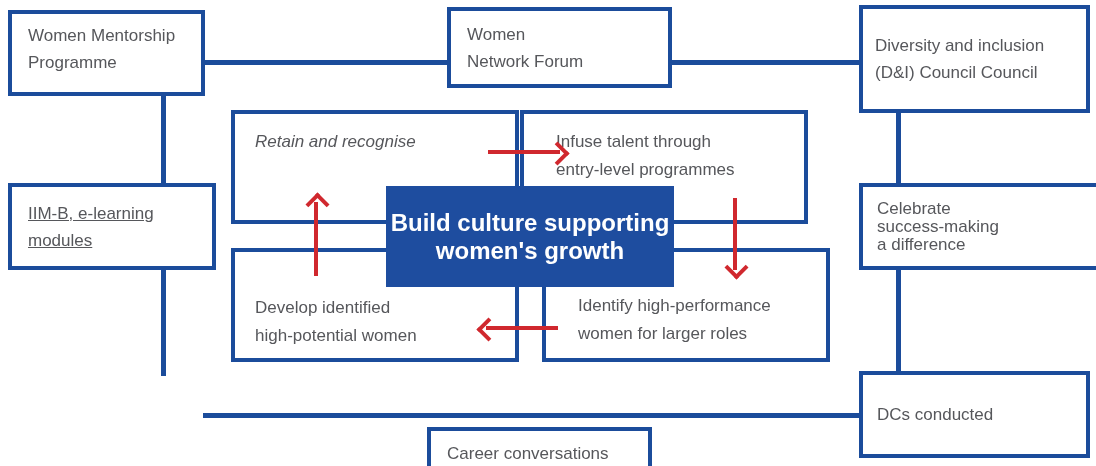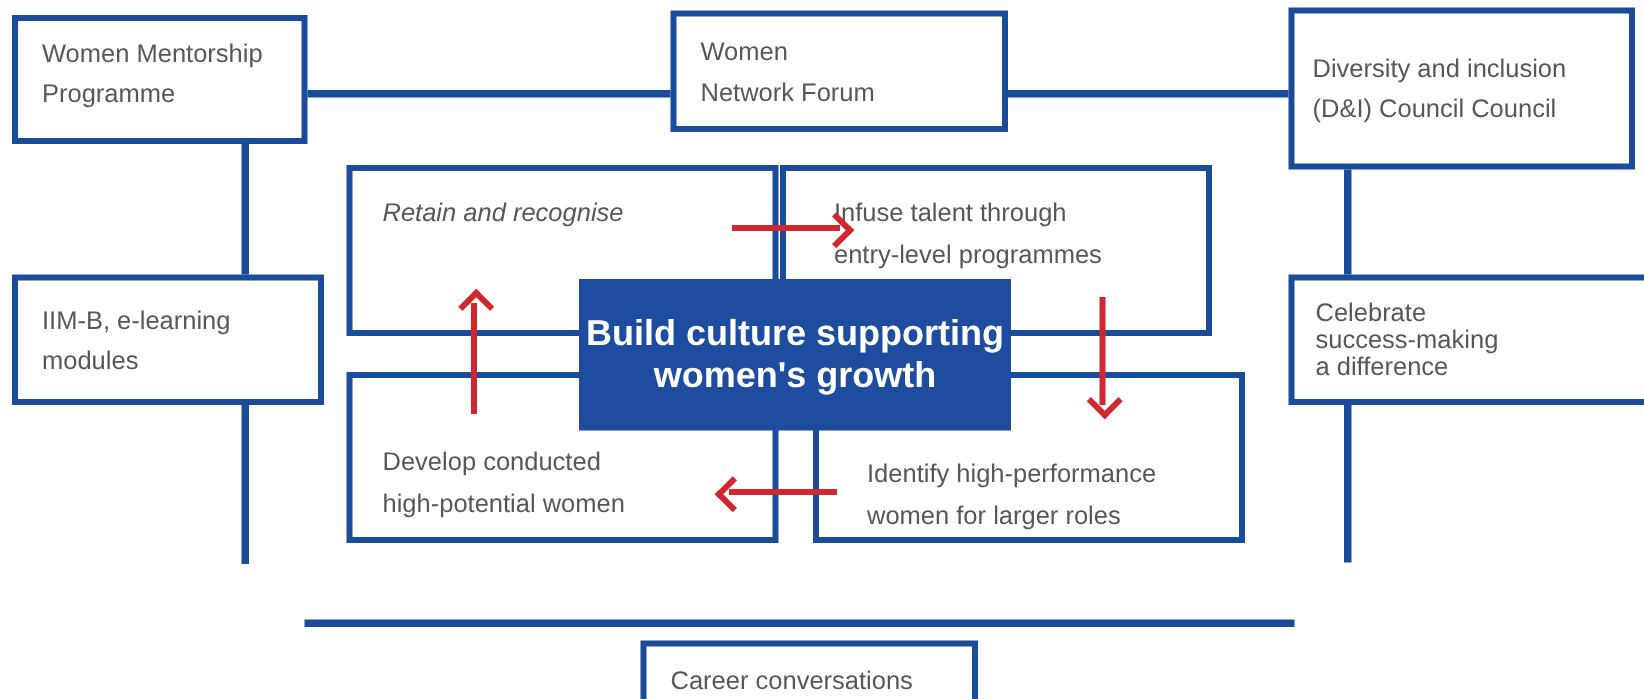--- a/index.html
+++ b/index.html
@@ -25,30 +25,30 @@
   .box{position:absolute;box-sizing:border-box;background:var(--box-bg);
        border:4px solid var(--line-blue);z-index:2;
        display:flex;flex-direction:column;justify-content:center;
        color:var(--text-gray);font-size:17px;line-height:27px;
        white-space:pre-line;}
   .box .lbl{white-space:pre-line;}
 
   .b-wmp{left:8px;top:10px;width:197px;height:86px;justify-content:flex-start;padding:8px 8px 0 16px;}
   .b-wnf{left:427px;top:7px;width:225px;height:81px;justify-content:flex-start;padding:10px 20px 0 16px;margin-left:20px;}
   .b-div{left:859px;top:5px;width:231px;height:108px;padding-left:12px;}
-  .b-iimb{left:8px;top:183px;width:208px;height:87px;padding-left:16px;}
+  .b-iimb{left:8px;top:183px;width:208px;height:87px;padding-left:16px;text-decoration:underline;}
   .b-cel{left:859px;top:183px;width:269px;height:87px;padding-left:14px;line-height:18px;}
   .b-int{left:8px;top:373px;width:197px;height:86px;padding-left:16px;}
   .b-car{left:427px;top:383px;width:225px;height:77px;padding-left:16px;line-height:24px;margin-top:44px;}
   .b-dcs{left:859px;top:371px;width:231px;height:87px;padding-left:14px;}
 
   .b-retain{left:231px;top:110px;width:288px;height:114px;justify-content:flex-start;padding:14px 8px 0 20px;font-style:italic;}
   .b-infuse{left:520px;top:110px;width:288px;height:114px;justify-content:flex-start;padding:14px 8px 0 32px;line-height:28px;}
   .b-develop{left:231px;top:248px;width:288px;height:114px;justify-content:flex-end;padding:0 8px 8px 20px;line-height:28px;}
-  .b-identify{left:542px;top:248px;width:288px;height:114px;justify-content:flex-end;padding:0 8px 0 32px;line-height:28px;}
+  .b-identify{left:542px;top:248px;width:288px;height:114px;justify-content:flex-end;padding:0 8px 10px 32px;line-height:28px;}
 
   .b-center{left:386px;top:186px;width:288px;height:101px;z-index:3;
             background:var(--center-bg);border:none;
             align-items:center;justify-content:center;text-align:center;
             color:var(--center-text);font-weight:bold;font-size:24px;line-height:28px;}
 
   
   .arrow{position:absolute;z-index:4;}
   .arrow .shaft{position:absolute;background:var(--arrow-red);}
   .arrow .chev{position:absolute;width:13px;height:13px;}
@@ -93,30 +93,33 @@
   </div>
   <div class="box b-cel">
     <span class="lbl">Celebrate
 success-making
 a difference</span>
   </div>
   <div class="box b-car">
     <span class="lbl">Career conversations
 and progress</span>
   </div>
+  <div class="box b-dcs">
+    <span class="lbl">DCs conducted</span>
+  </div>
 
   <div class="box b-retain">
     <span class="lbl">Retain and recognise</span>
   </div>
   <div class="box b-infuse">
     <span class="lbl">Infuse talent through
 entry-level programmes</span>
   </div>
   <div class="box b-develop">
-    <span class="lbl">Develop conducted
+    <span class="lbl">Develop identified
 high-potential women</span>
   </div>
   <div class="box b-identify">
     <span class="lbl">Identify high-performance
 women for larger roles</span>
   </div>
 
   <div class="box b-center">
     <span class="lbl">Build culture supporting
 women's growth</span>

